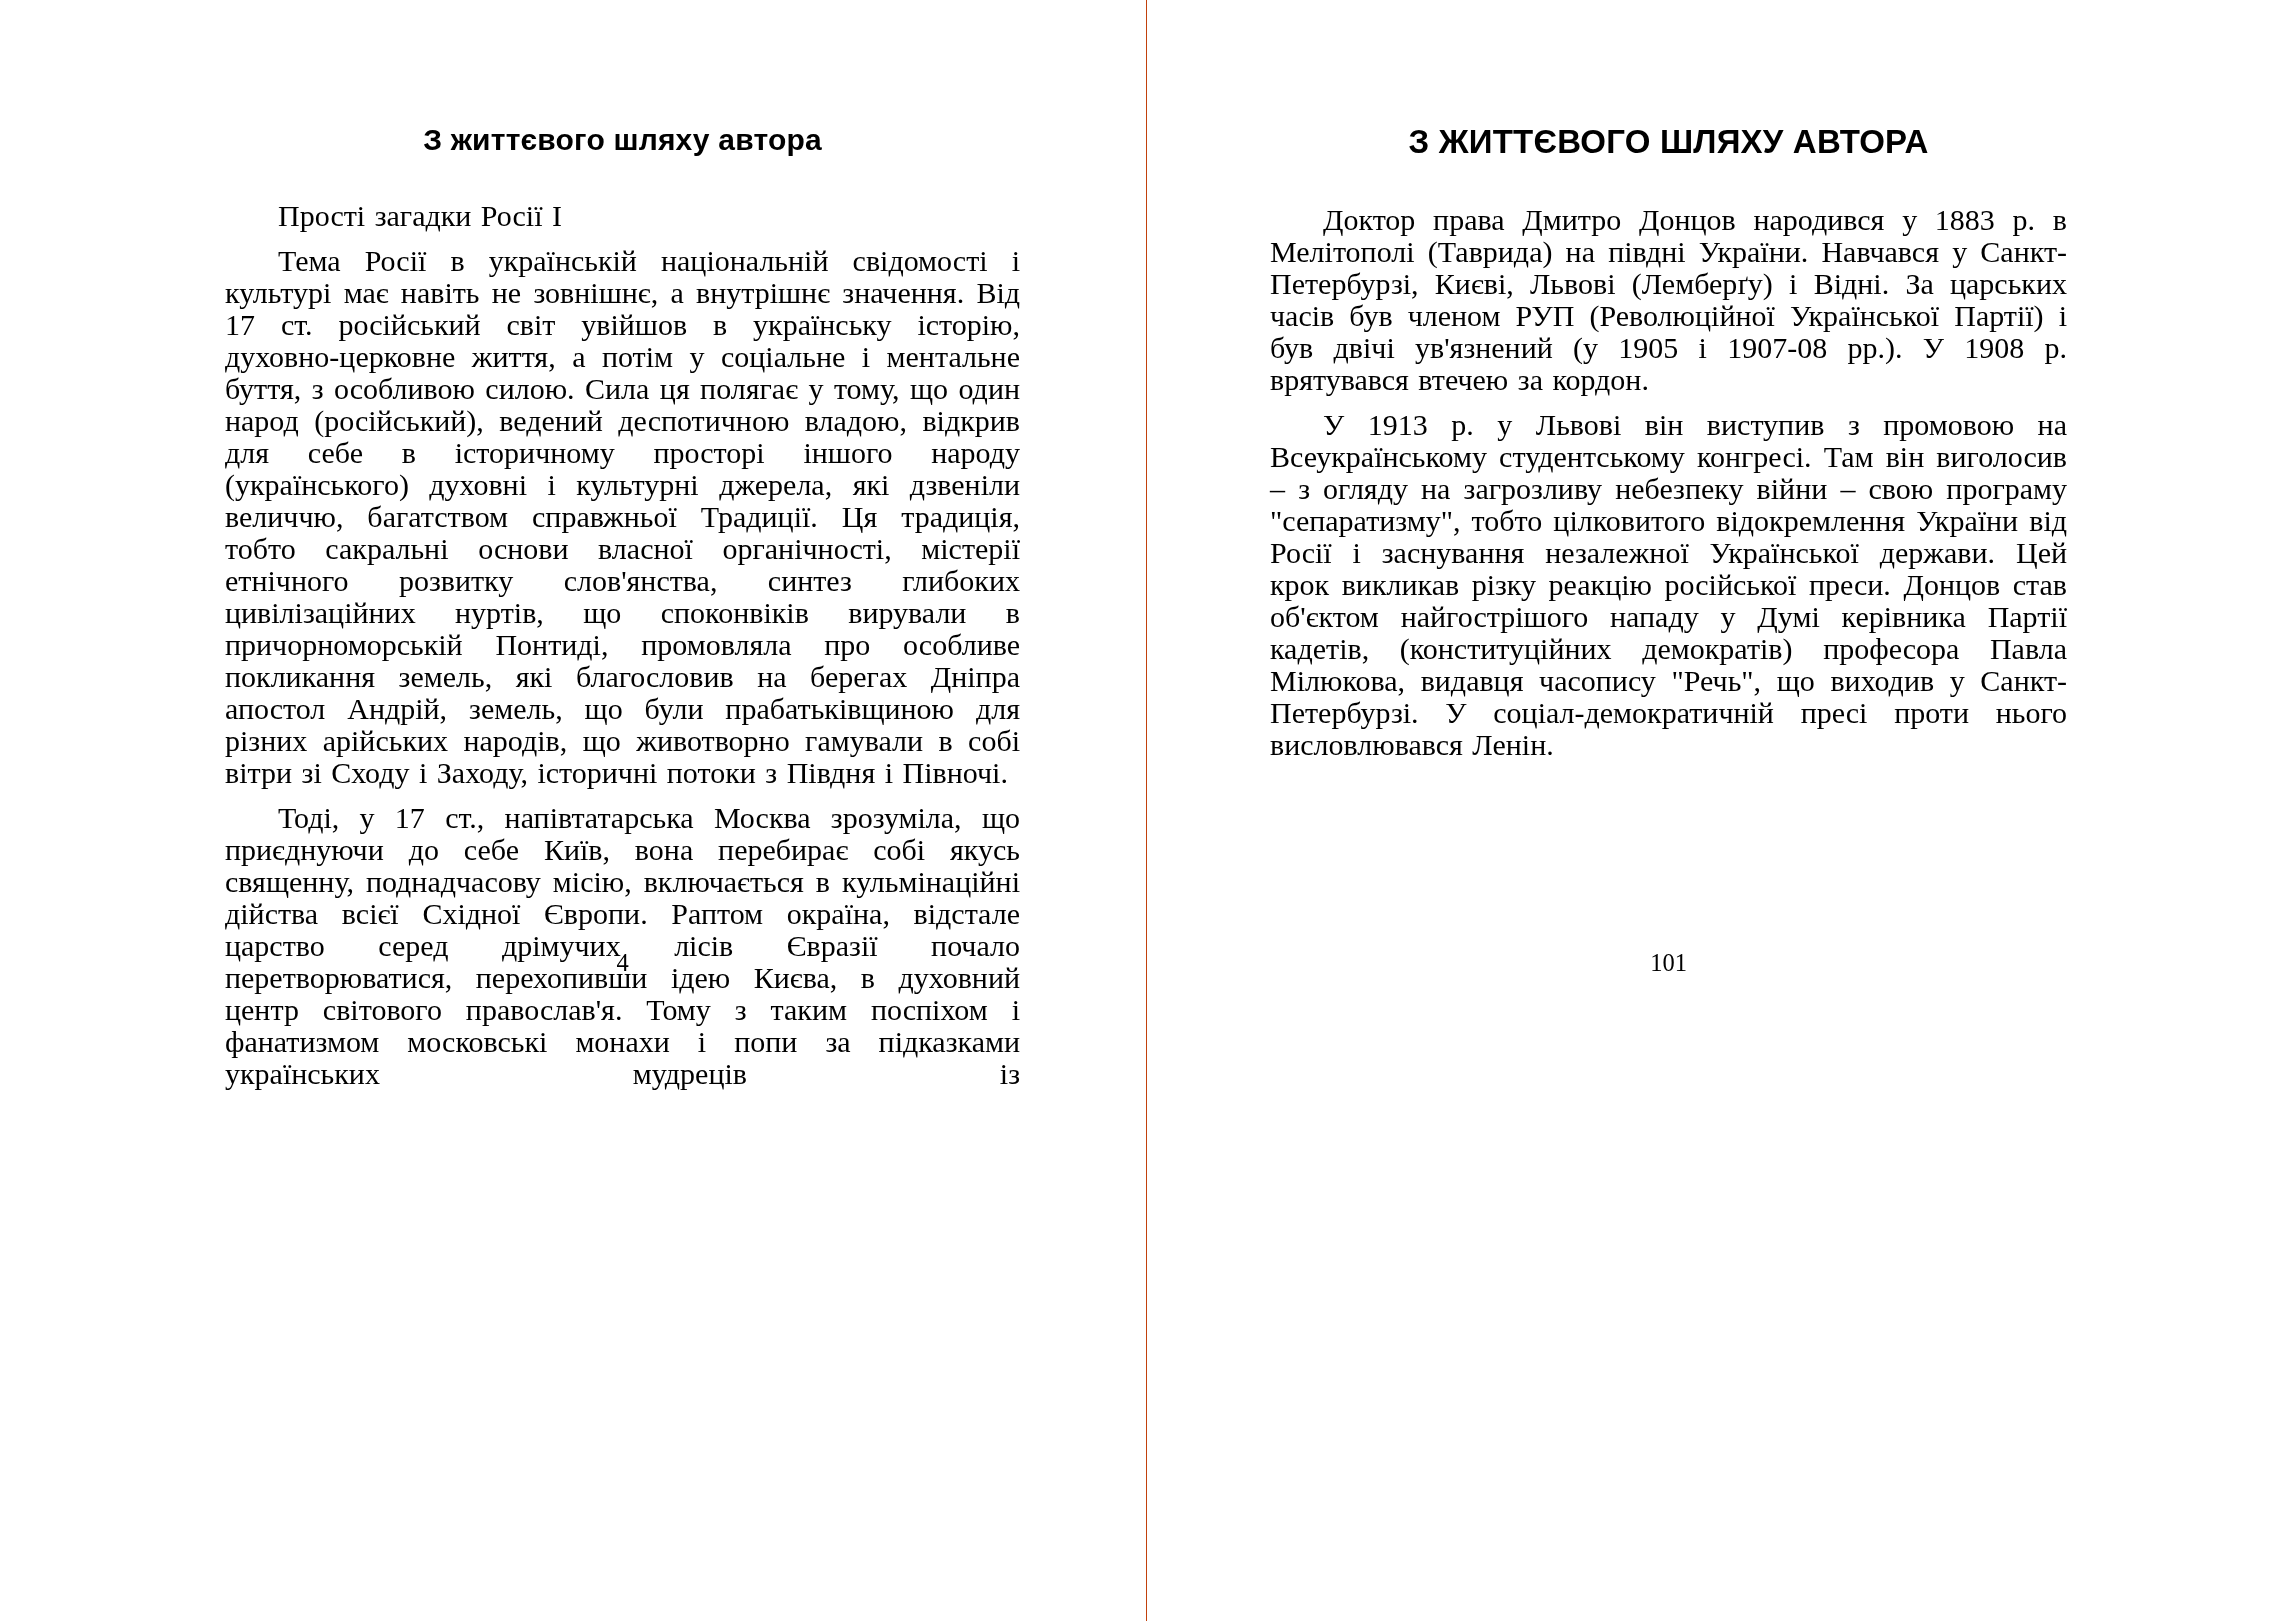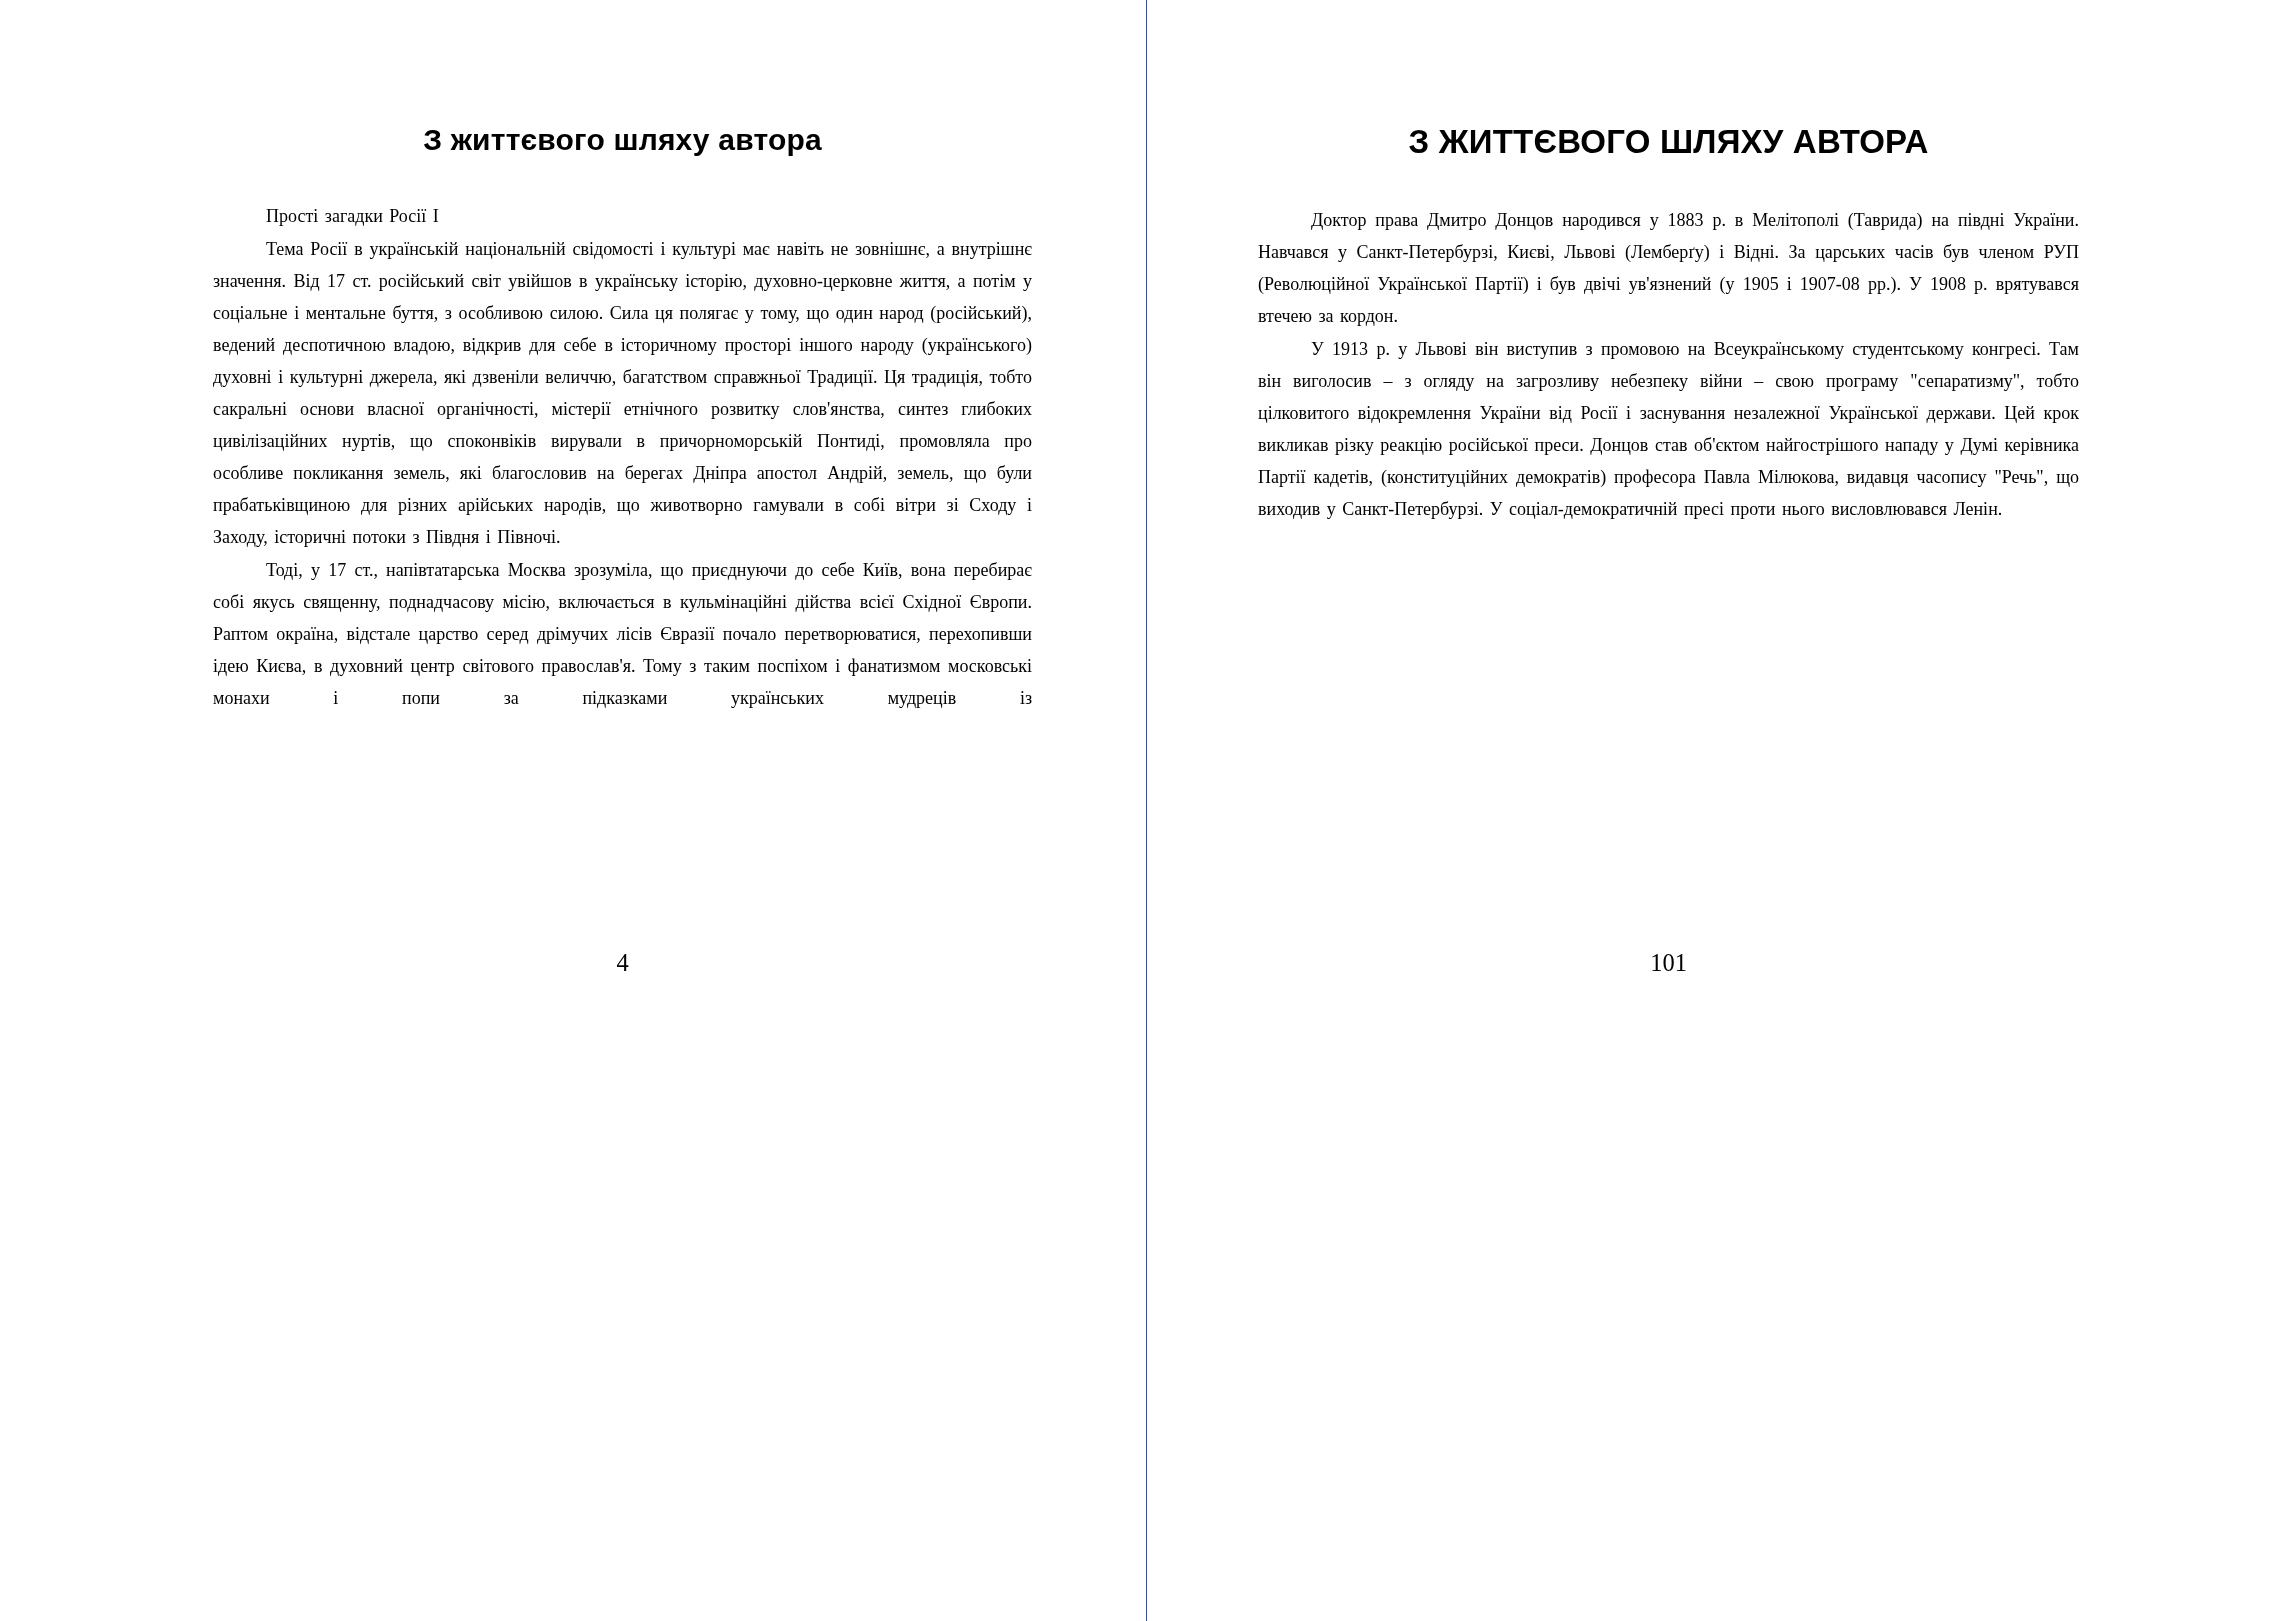--- a/index.html
+++ b/index.html
@@ -4,21 +4,21 @@
 <style>
   html, body {
     margin: 0;
     padding: 0;
     background: #ffffff;
   }
   .spread {
     position: relative;
     width: 2293px;
     height: 1621px;
-    background: #1d4ed8;
+    background: #c2410c;
     overflow: hidden;
   }
   .page {
     position: absolute;
     top: 0;
     width: 1146px;
     height: 1621px;
     background: #ffffff;
   }
   .page-left  { left: 0; }
@@ -35,25 +35,25 @@
     margin: 0 0 43px 0;
     text-align: center;
     font-family: "Liberation Sans", "DejaVu Sans", sans-serif;
     font-weight: bold;
     color: #000000;
   }
   .title-lower { font-size: 30px; letter-spacing: 0.2px; }
   .title-caps  { font-size: 33px; letter-spacing: 0.2px; }
 
   .para {
-    margin: 1px;
+    margin: 13px;
     text-indent: 53px;
     text-align: justify;
     font-family: "Liberation Serif", "DejaVu Serif", serif;
-    font-size: 18px;
+    font-size: 30px;
     line-height: 32px;
     color: #000000;
     word-spacing: 2px;
   }
   
   .para.cont { text-align-last: justify; }
 
   .pageno {
     position: absolute;
     top: 949px;

